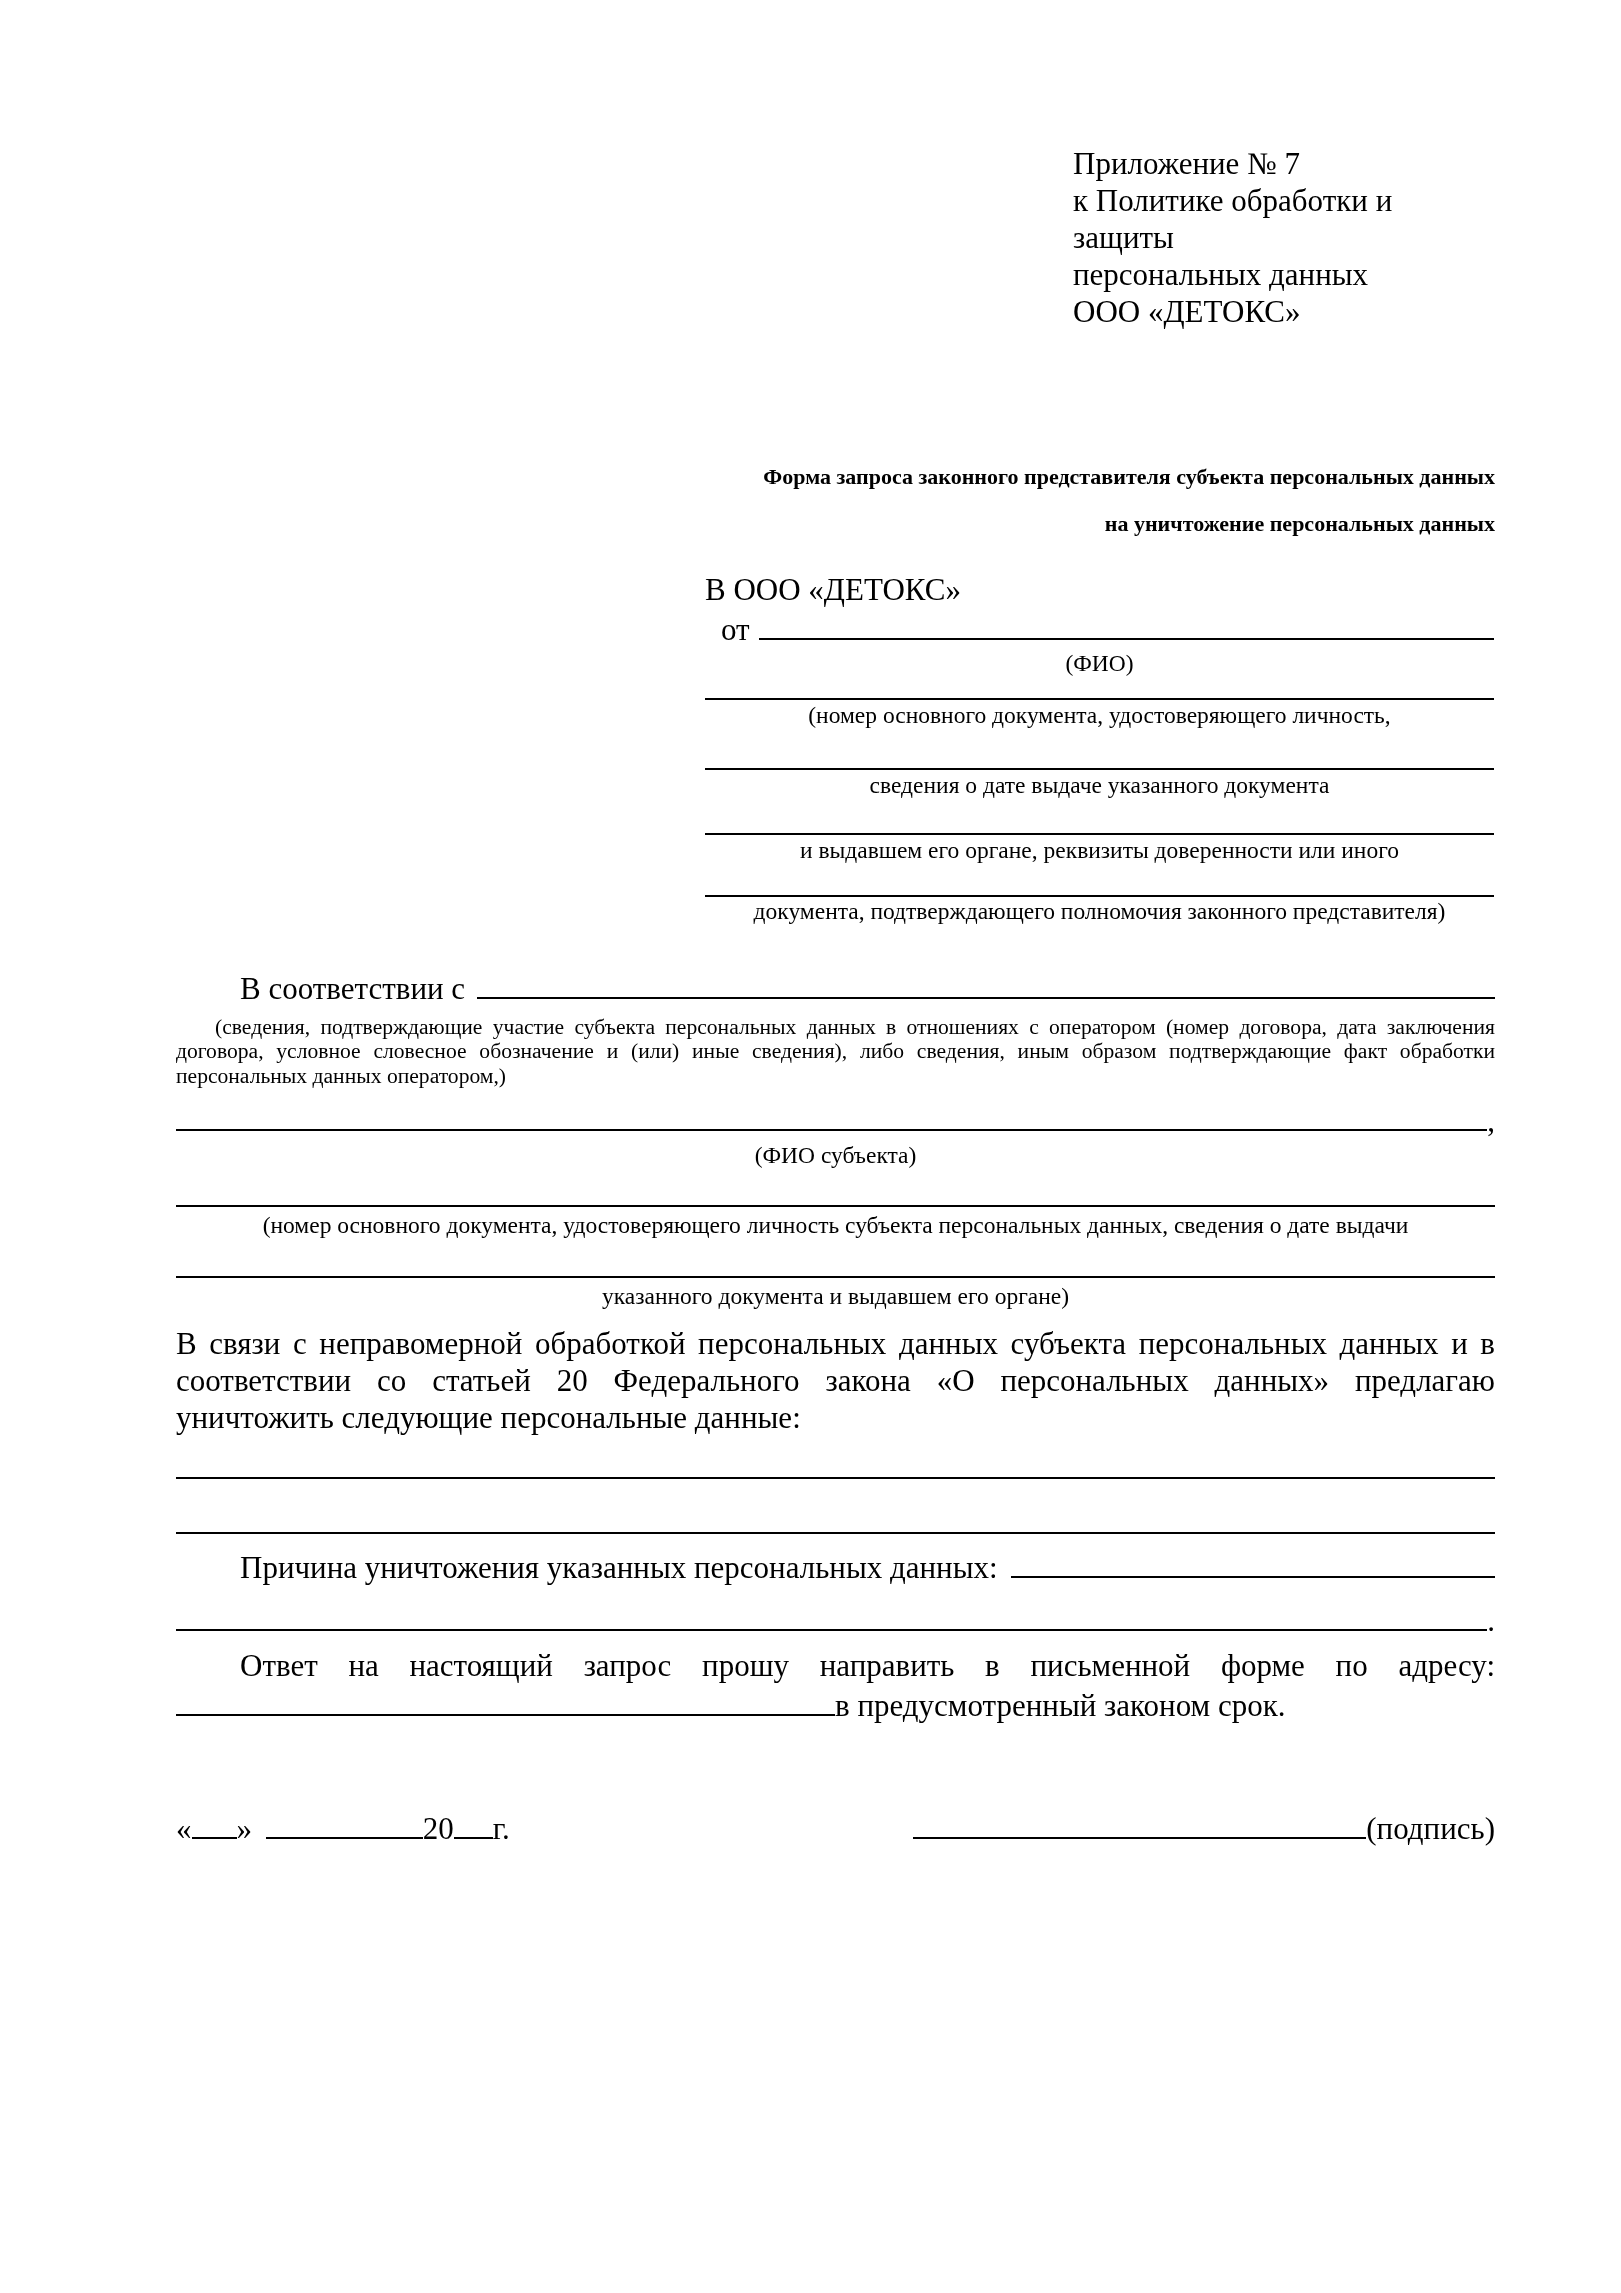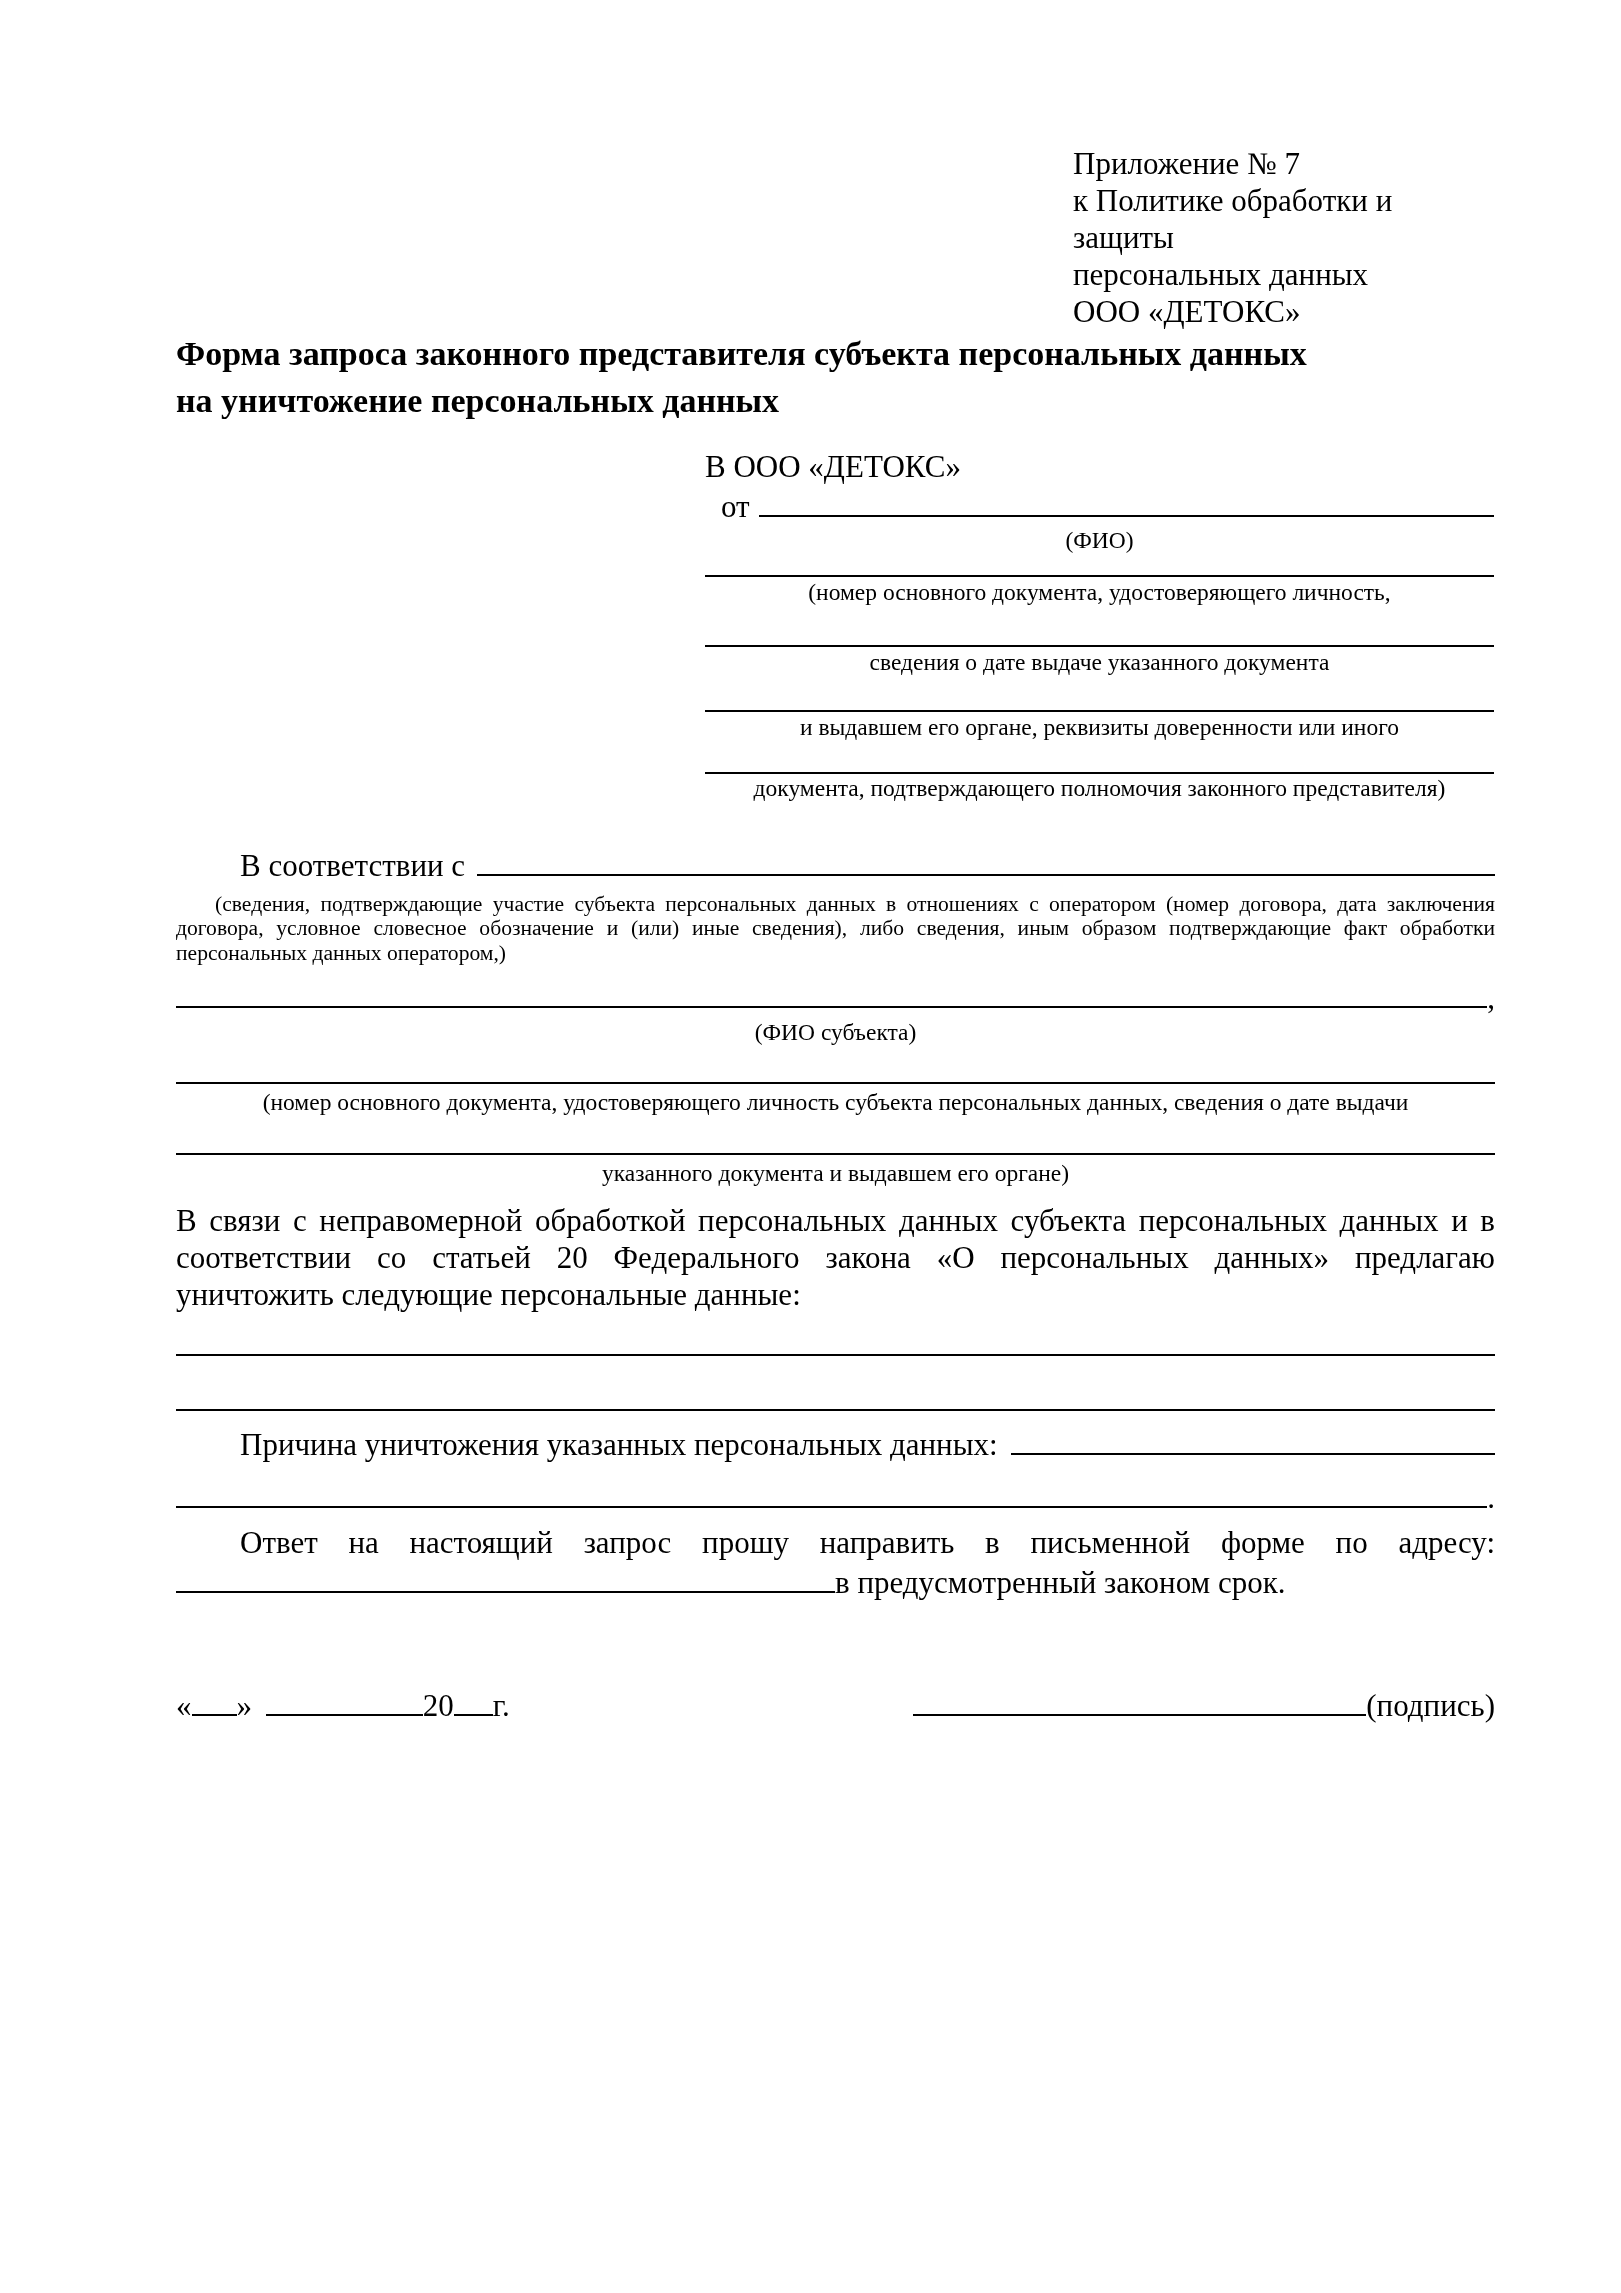--- a/index.html
+++ b/index.html
@@ -10,21 +10,21 @@
     font-family:"Liberation Serif","DejaVu Serif",serif;
     font-size:31px; line-height:37px;
     position:relative; overflow:hidden;
   }
   .content { padding:0 126px 0 176px; }
 
   
   .apx { margin-top:145px; margin-left:897px; }
 
   
-  .title { text-align:left; font-weight:bold; font-size:34px; line-height:47px; }
+  .title { margin-top:123px; text-align:right; font-weight:bold; font-size:22px; line-height:47px; }
 
   
   .addr { margin-left:529px; margin-top:23.5px; width:789px; }
   .row { display:flex; align-items:baseline; }
   .fill { flex:1 1 auto; height:0; border-bottom:2.9px solid #000; }
   .from-row { margin-top:3.9px; }
   .from-row .lbl { margin-right:9.8px; white-space:nowrap;margin-left:16px; }
   .cap { font-size:23.5px; line-height:25.5px; text-align:center; }
   .blank { height:0; border-bottom:2.9px solid #000; }
   .addr .blank.g1 { margin-top:21.6px; }

